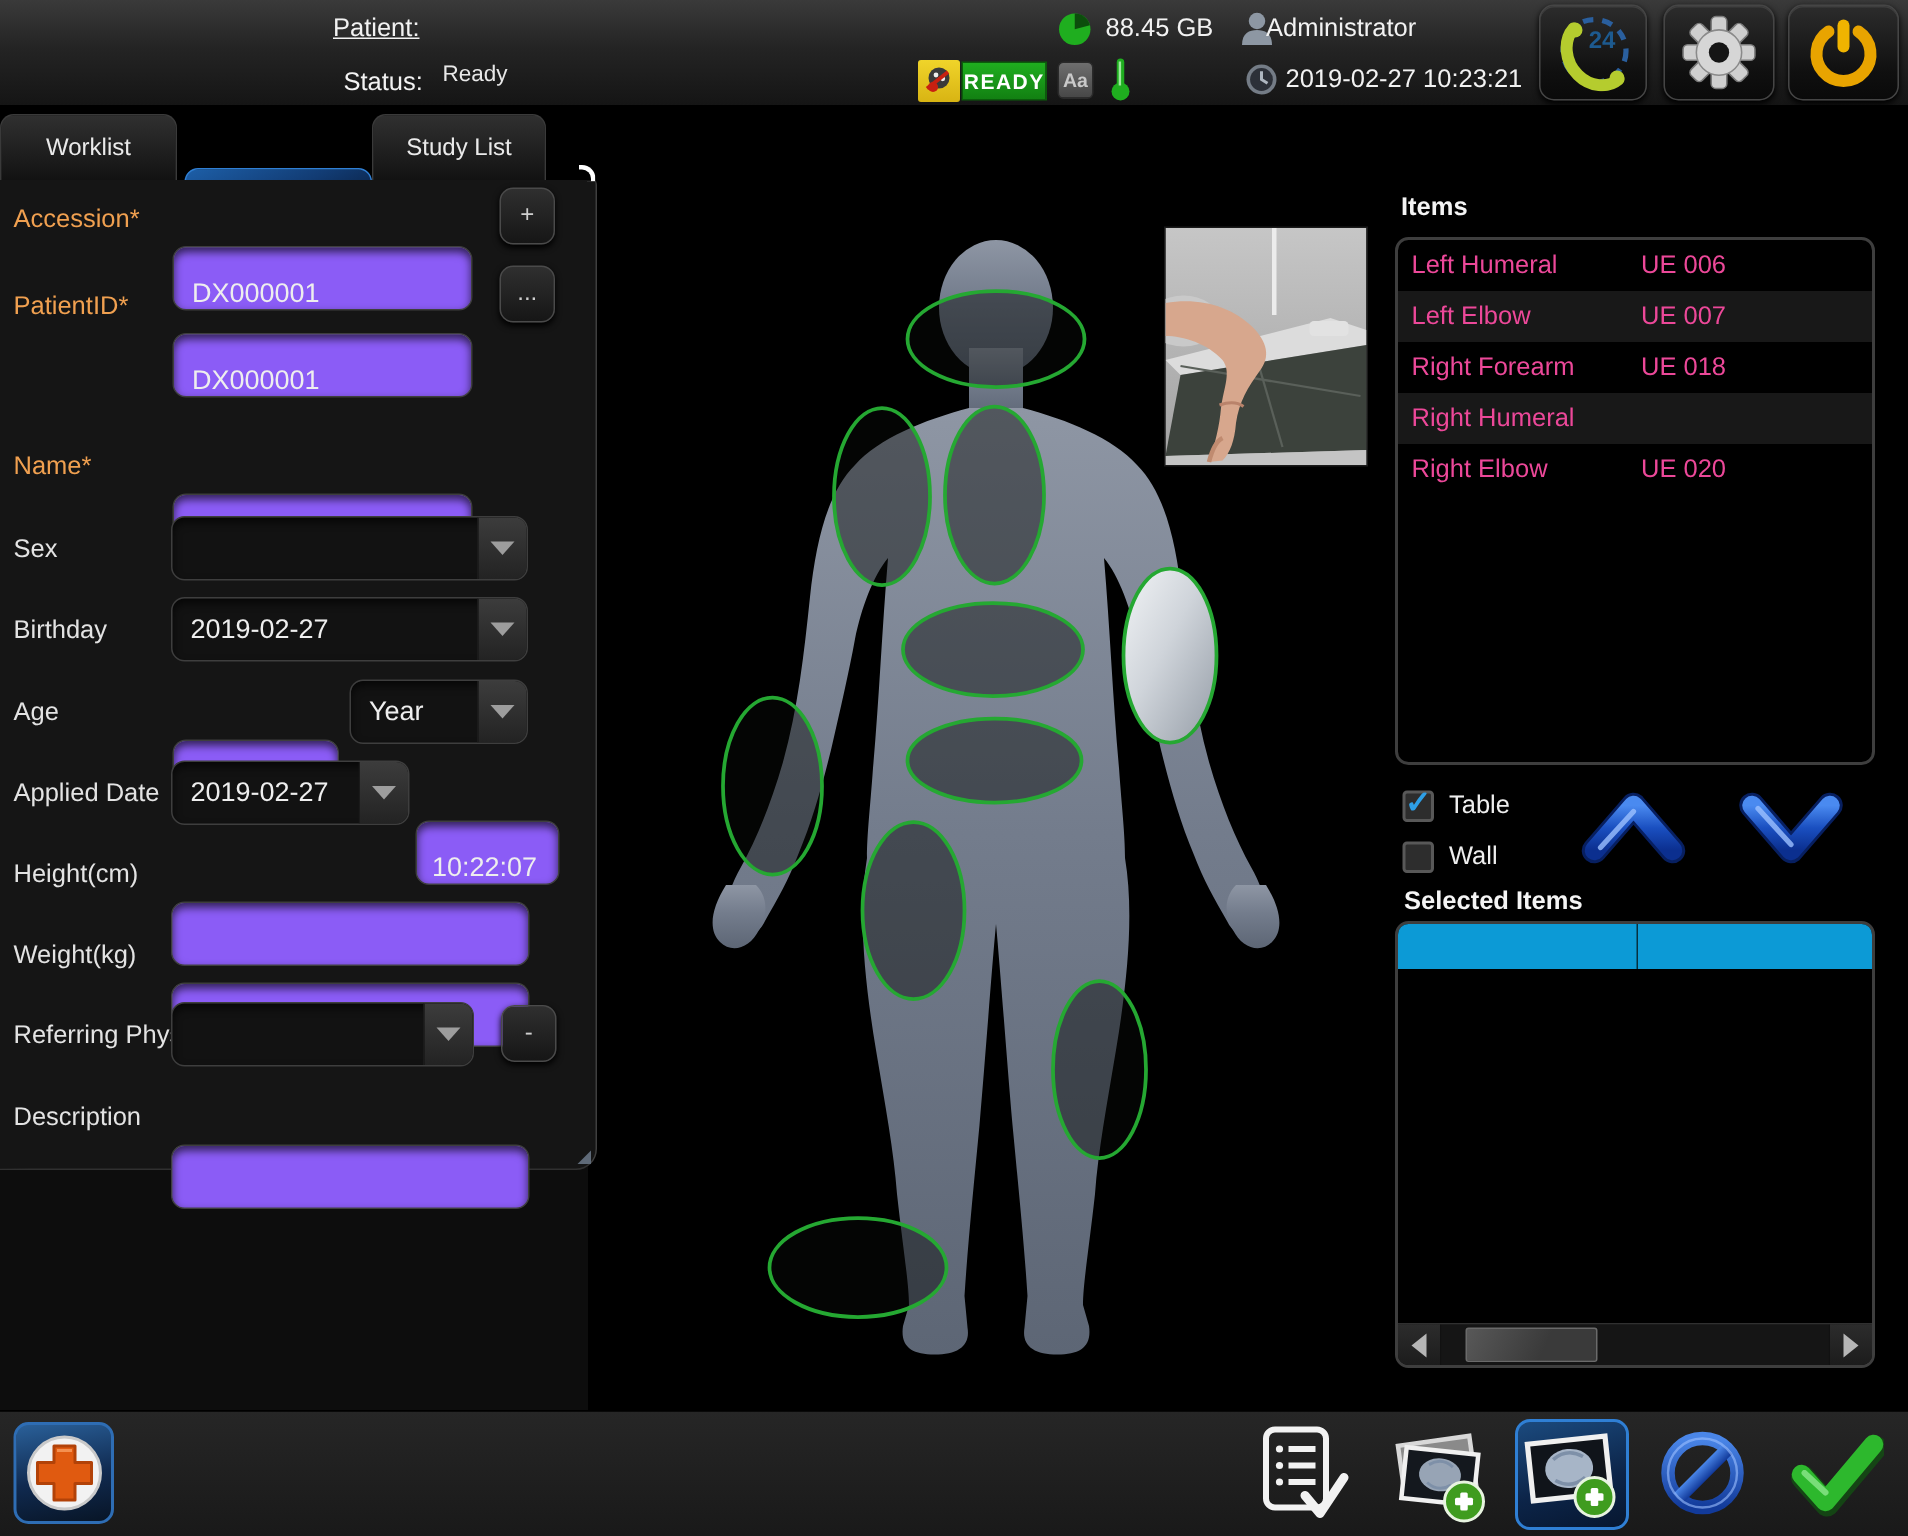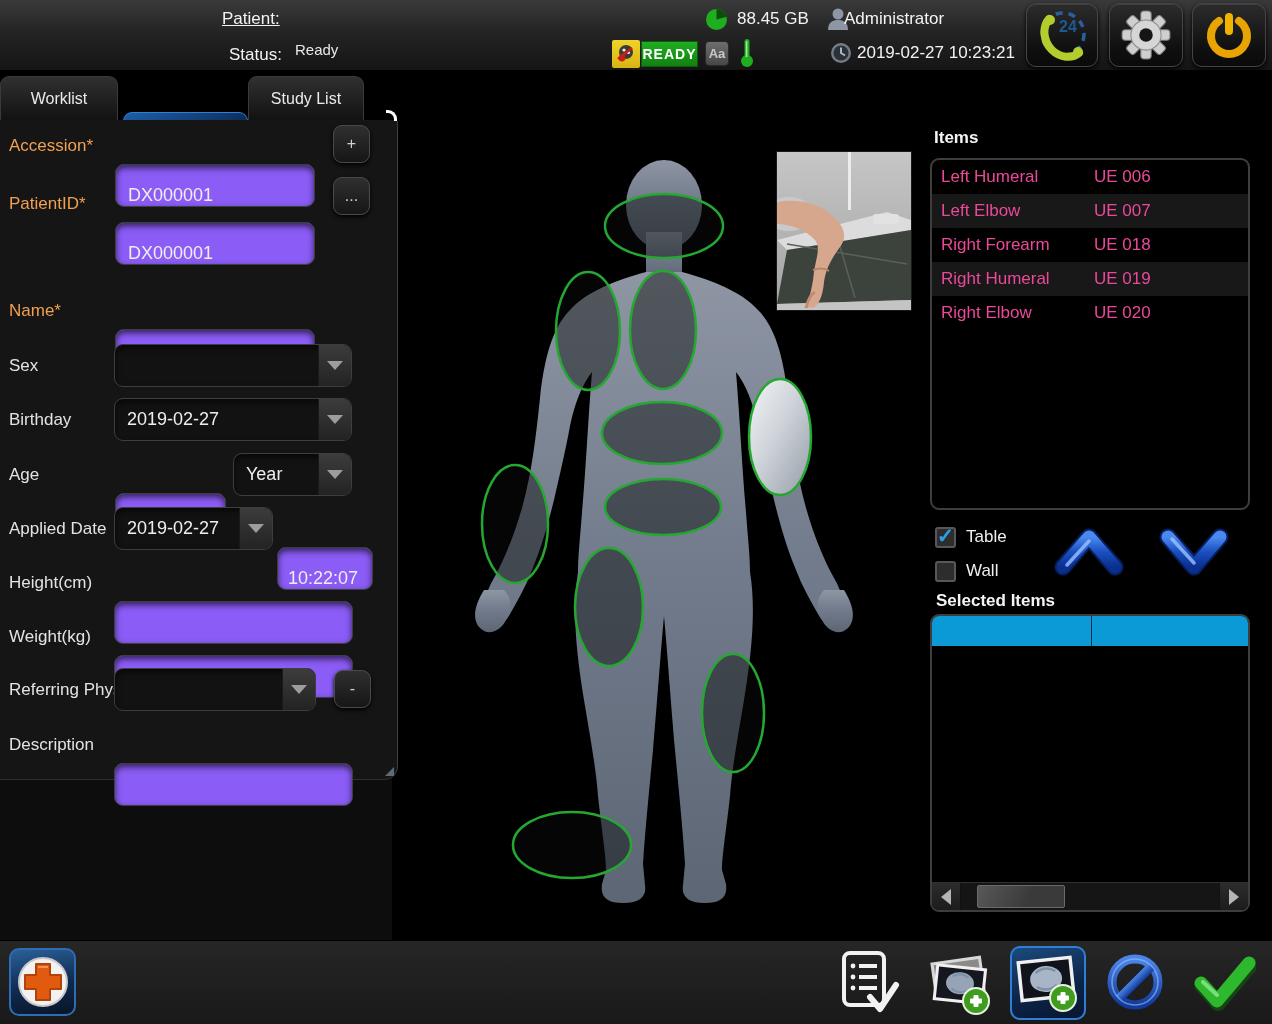--- a/index.html
+++ b/index.html
@@ -421,21 +421,20 @@
         <div class="item-row">
           <span class="cell name">Left Elbow</span>
           <span class="cell code">UE 007</span>
         </div>
         <div class="item-row">
           <span class="cell name">Right Forearm</span>
           <span class="cell code">UE 018</span>
         </div>
         <div class="item-row">
           <span class="cell name">Right Humeral</span>
-          <span class="cell code">UE 019</span>
         </div>
         <div class="item-row">
           <span class="cell name">Right Elbow</span>
           <span class="cell code">UE 020</span>
         </div>
       </div>
 
     <span class="cbox" style="left:10px;top:402px;">
         <span class="mark" id="table-mark">✓</span>
       </span>

